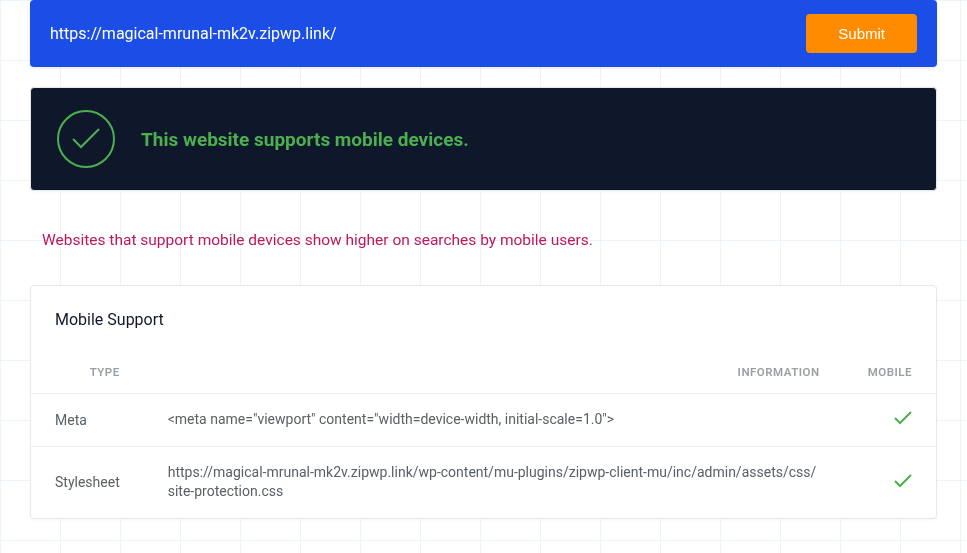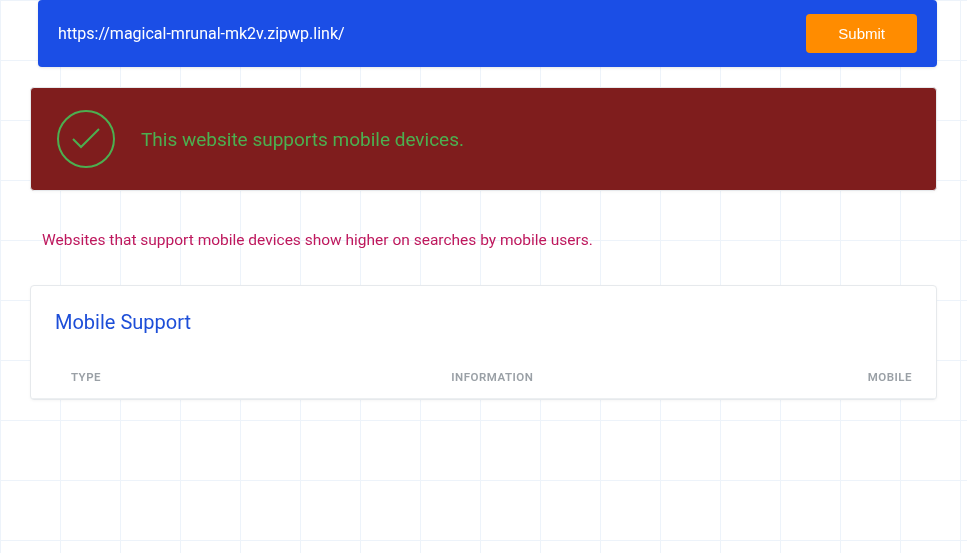--- a/index.html
+++ b/index.html
@@ -19,47 +19,47 @@
     padding: 0 30px;
   }
   .url-bar {
     background: #1b4ee6;
     border-radius: 4px;
     display: flex;
     align-items: center;
     padding: 14px 20px;
     justify-content: space-between;
     box-shadow: 0 1px 3px rgba(0,0,0,0.1);
-    margin-left: 8px;
   }
   .url-text {
     color: #fff;
     font-size: 16px;
     flex: 1;
     overflow: hidden;
     white-space: nowrap;
   }
   .submit-btn {
     background: #ff8c00;
     color: #fff;
     border: none;
     border-radius: 4px;
     padding: 11px 32px;
     font-size: 15px;
     cursor: pointer;
   }
   .status-card {
-    background: #7f1d1d;
+    background: #0f172a;
     border: 1px solid #e6e9ec;
     border-radius: 4px;
     margin-top: 20px;
     padding: 22px 26px;
     display: flex;
     align-items: center;
     box-shadow: 0 1px 3px rgba(0,0,0,0.04);
+    font-weight: bold;
   }
   .check-circle {
     width: 58px;
     height: 58px;
     border: 2px solid #4caf50;
     border-radius: 50%;
     display: flex;
     align-items: center;
     justify-content: center;
     margin-right: 26px;
@@ -78,31 +78,31 @@
     padding: 0 12px;
   }
   .table-card {
     background: #fff;
     border: 1px solid #e6e9ec;
     border-radius: 4px;
     padding: 24px 0 0 0;
     box-shadow: 0 1px 3px rgba(0,0,0,0.04);
   }
   .table-title {
-    font-size: 20px;
-    color: #1d4ed8;
+    font-size: 16px;
+    color: #0f172a;
     padding: 0 24px 24px 24px;
     font-weight: 400;
   }
   table {
     width: 100%;
     border-collapse: collapse;
   }
   thead th {
-    text-align: center;
+    text-align: right;
     font-size: 11.5px;
     color: #9aa0a6;
     font-weight: 600;
     letter-spacing: 0.5px;
     text-transform: uppercase;
     padding: 12px 24px 14px;
     border-bottom: 1px solid #eceff1;
   }
   thead th:last-child { }
   tbody td {
@@ -143,17 +143,39 @@
     <div class="table-title">Mobile Support</div>
     <table>
       <thead>
         <tr>
           <th class="col-type">TYPE</th>
           <th>INFORMATION</th>
           <th class="col-mobile">MOBILE</th>
         </tr>
       </thead>
       <tbody>
+        <tr>
+          <td class="col-type">Meta</td>
+          <td class="info-cell">&lt;meta name="viewport" content="width=device-width, initial-scale=1.0"&gt;</td>
+          <td class="col-mobile">
+            <span class="small-check">
+              <svg viewBox="0 0 18 14" fill="none" stroke="#4caf50" stroke-width="2">
+                  <polyline points="1,7 6,12 17,1"></polyline>
+                </svg>
+            </span>
+          </td>
+        </tr>
+        <tr>
+          <td class="col-type">Stylesheet</td>
+          <td class="info-cell">https://magical-mrunal-mk2v.zipwp.link/wp-content/mu-plugins/zipwp-client-mu/inc/admin/assets/css/site-protection.css</td>
+          <td class="col-mobile">
+            <span class="small-check">
+              <svg viewBox="0 0 18 14" fill="none" stroke="#4caf50" stroke-width="2">
+                  <polyline points="1,7 6,12 17,1"></polyline>
+                </svg>
+            </span>
+          </td>
+        </tr>
       </tbody>
     </table>
   </div>
 
 </div>
 
 </body></html>

